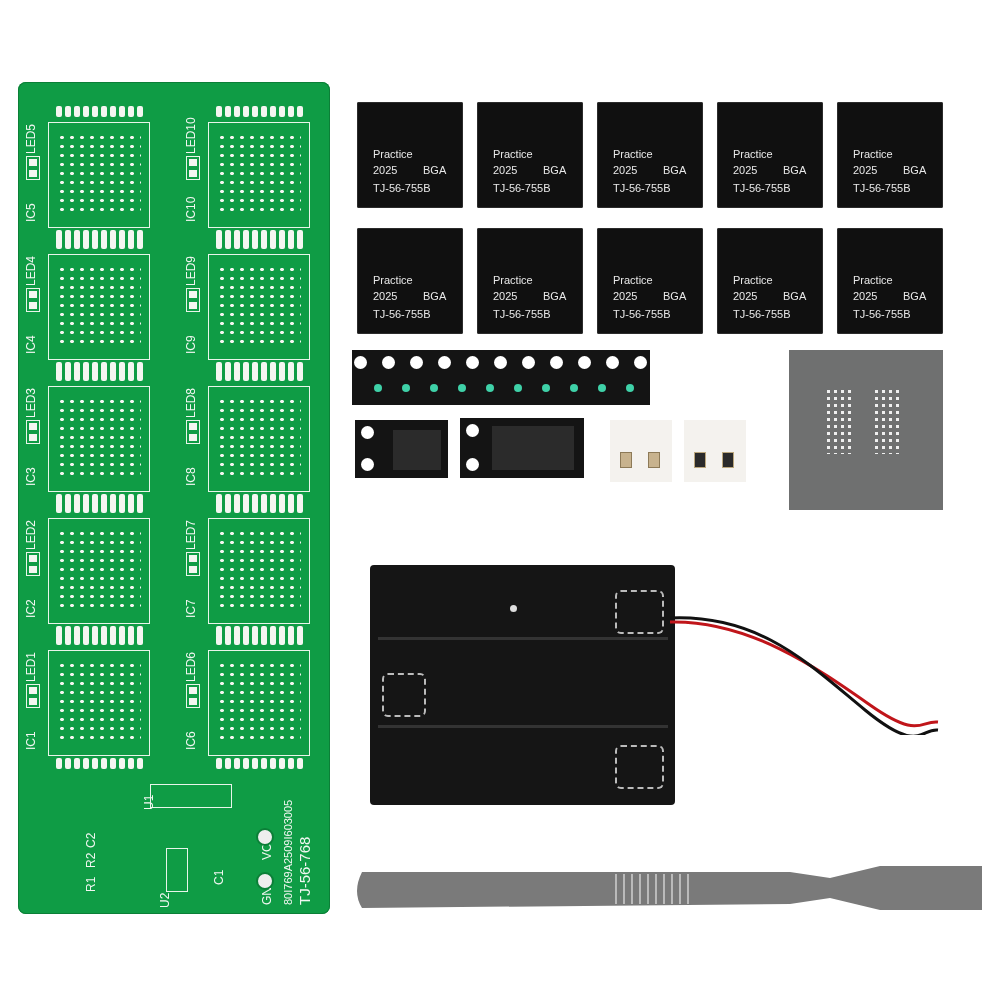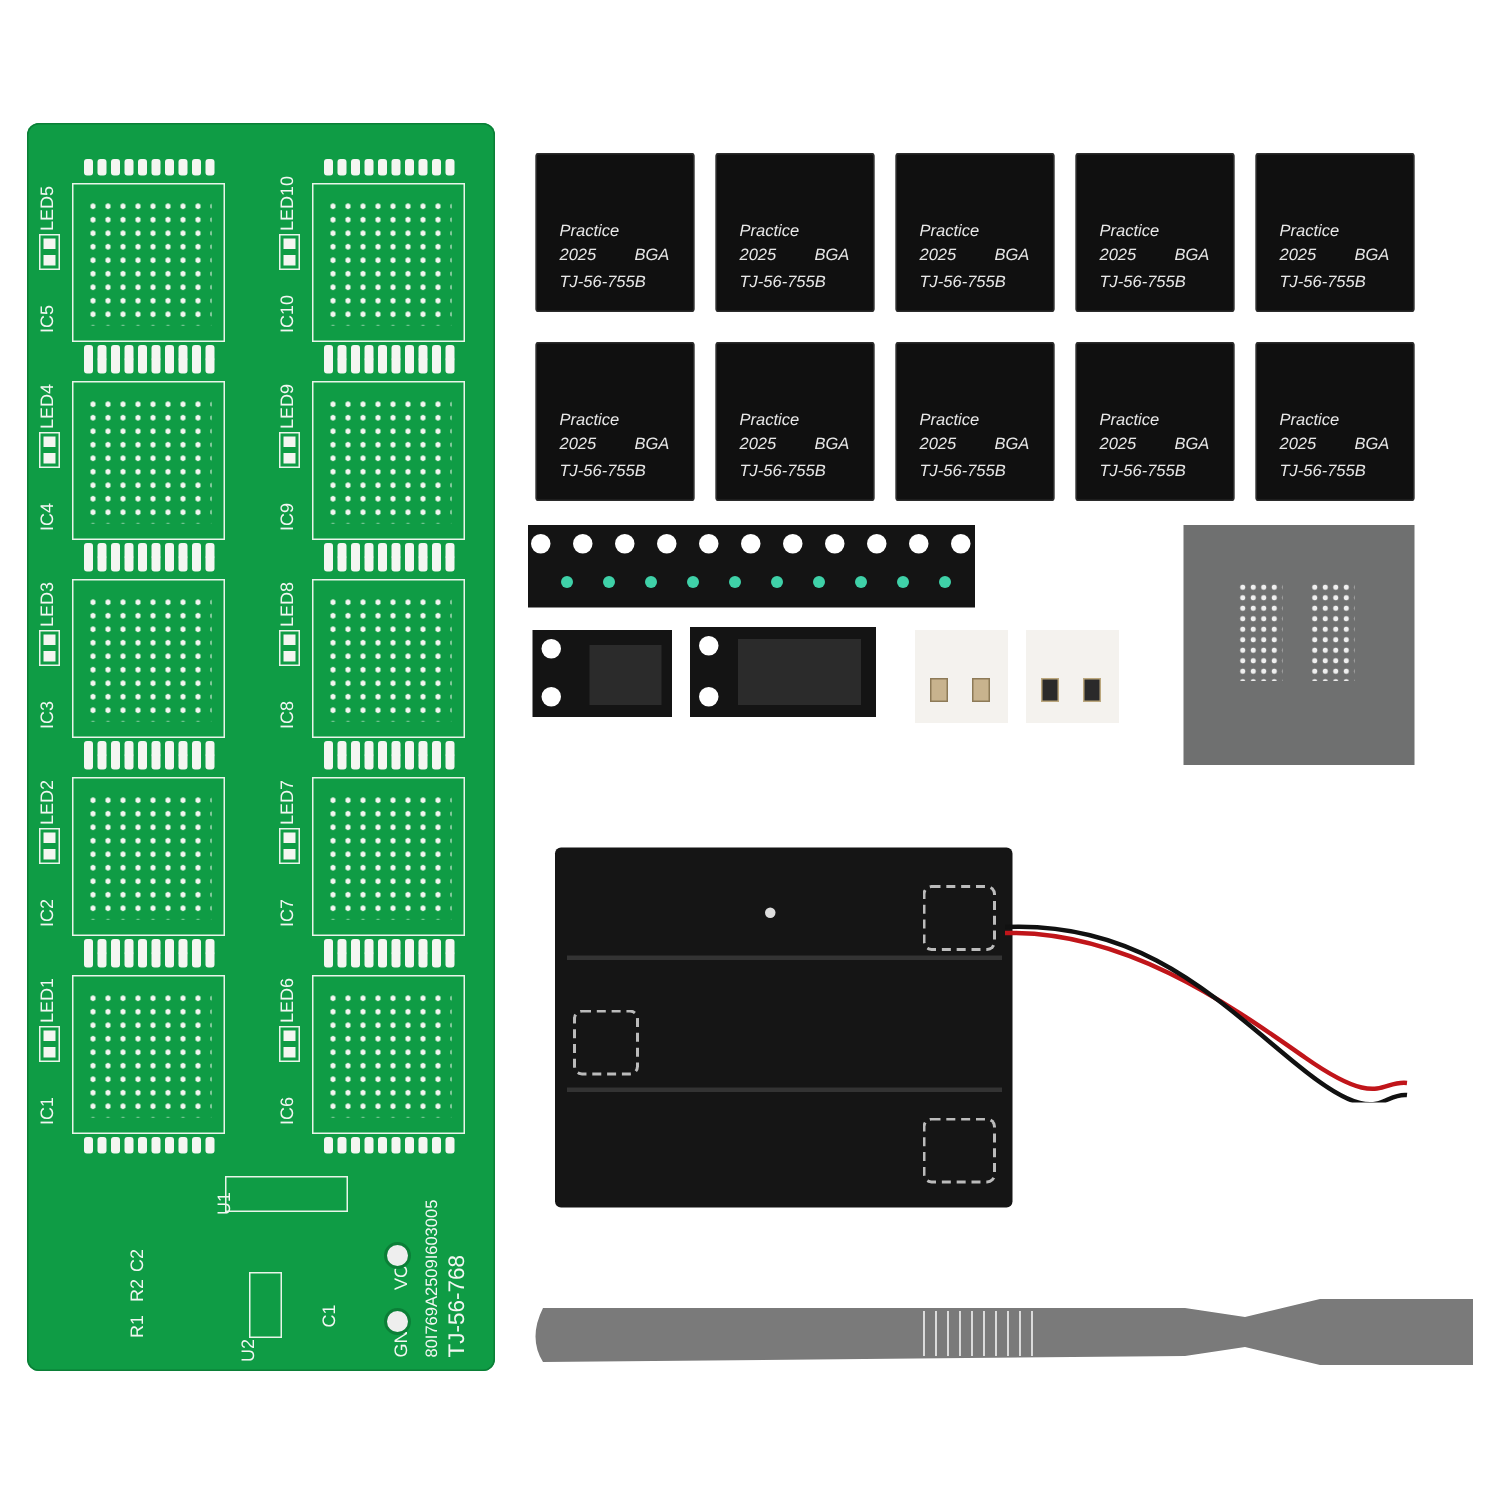--- a/index.html
+++ b/index.html
@@ -12,21 +12,21 @@
   .bga-site{position:absolute;width:100px;height:104px;border:1.5px solid #e9f5ea;}
   .pads-row{position:absolute;height:10px;display:flex;gap:3px;}
   .pads-row span{display:block;width:6px;height:11px;background:#f4f6f1;border-radius:2px;}
   .ballgrid{position:absolute;left:8px;top:10px;right:8px;bottom:10px;
     background-image:radial-gradient(circle,#f4f6f1 1.6px,transparent 2px);
     background-size:10px 9px;}
   .led{position:absolute;width:12px;height:22px;border:1.5px solid #e9f5ea;background:#0f9c45;}
   .led::before,.led::after{content:"";position:absolute;left:2px;width:8px;height:7px;background:#f4f6f1;}
   .led::before{top:2px}.led::after{bottom:2px}
   
-  .chip{position:absolute;width:106px;height:106px;background:#101010;border-radius:2px;box-shadow:0 0 0 1px #2b2b2b inset;font-style:italic;}
+  .chip{position:absolute;width:106px;height:106px;background:#101010;border-radius:2px;box-shadow:0 0 0 1px #2b2b2b inset;}
   .chip .t{position:absolute;color:#e8e8e8;font-size:11px;}
   
   .tape{background:#141414;}
   .hole{position:absolute;width:13px;height:13px;border-radius:50%;background:#fff;}
   .ledc{position:absolute;width:8px;height:8px;border-radius:50%;background:#3fd1a8;}
   .stencil{background:#6f7070;}
   .stencil-grid{position:absolute;background-image:radial-gradient(circle,#f0f0f0 1.5px,transparent 2px);background-size:7px 7px;}
   .holder{background:#151515;border-radius:4px;}
   .wire{position:absolute;}
   .paper{background:#f4f2ee;}

